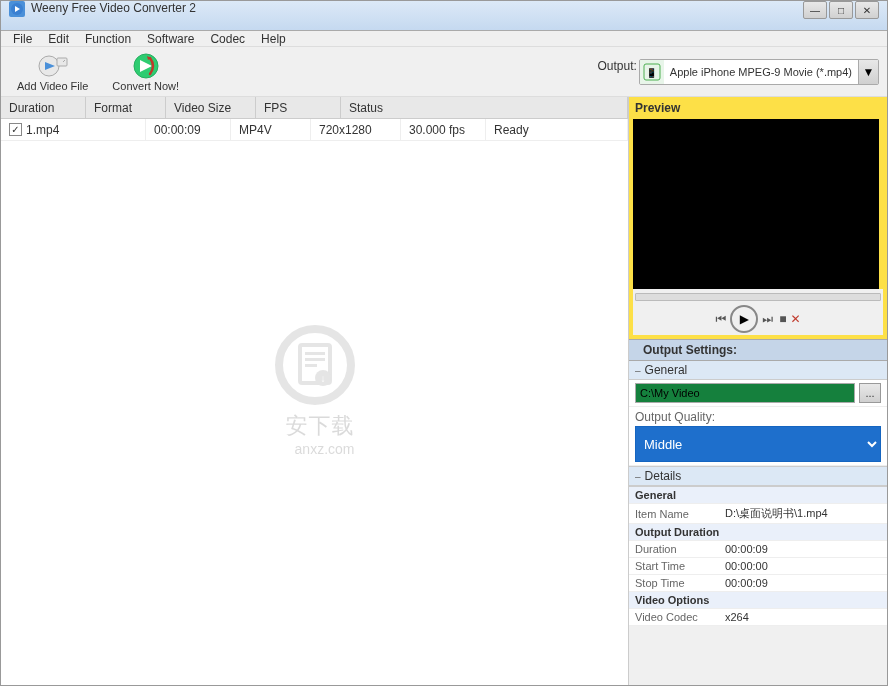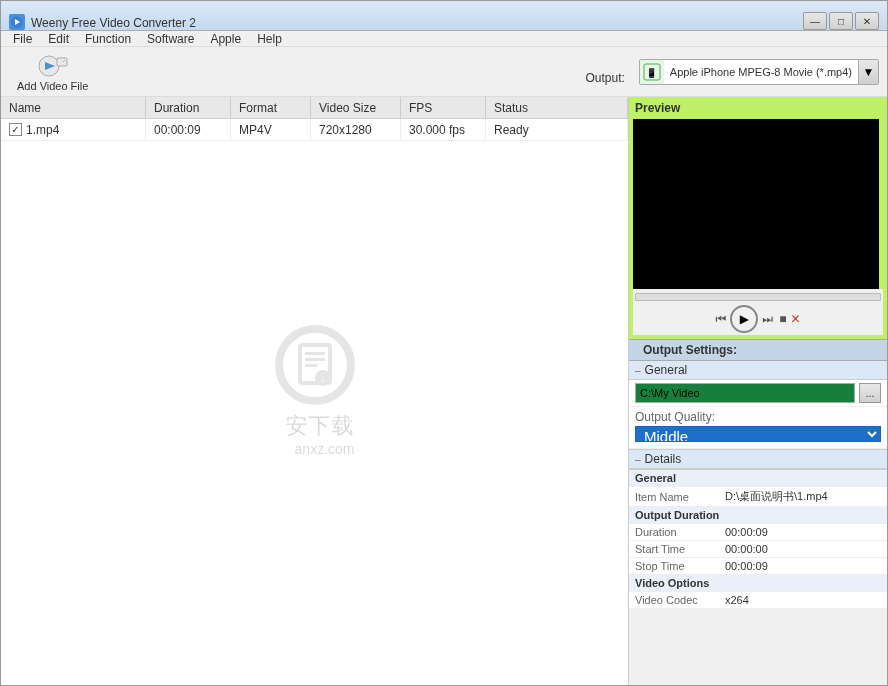--- a/index.html
+++ b/index.html
@@ -16,21 +16,21 @@
       height: 686px;
       background: #f0f0f0;
       border: 1px solid #999;
       display: flex;
       flex-direction: column;
     }
     .title-bar {
       background: linear-gradient(to bottom, #dce9f7, #c5d9f0);
       height: 30px;
       display: flex;
-      align-items: flex-end;
+      align-items: flex-start;
       padding: 0 8px;
       border-bottom: 1px solid #aaa;
       user-select: none;
     }
     .title-bar-icon {
       width: 16px;
       height: 16px;
       margin-right: 6px;
       background: #4a90d9;
       border-radius: 2px;
@@ -100,23 +100,23 @@
       display: flex;
       align-items: center;
       justify-content: center;
     }
     .toolbar-btn-label {
       font-size: 11px;
       color: #333;
     }
     .output-area {
       display: flex;
-      align-items: flex-end;
+      align-items: flex-start;
       margin-left: auto;
-      gap: 14px;
+      gap: 2px;
     }
     .output-label {
       font-size: 12px;
       color: #333;
     }
     .output-select-container {
       display: flex;
       align-items: center;
       border: 1px solid #aaa;
       background: white;
@@ -245,21 +245,21 @@
       font-size: 14px;
       color: #888;
     }
     .right-panel {
       width: 258px;
       display: flex;
       flex-direction: column;
       background: #f0f0f0;
     }
     .preview-section {
-      background: #bef264;
+      background: #fde047;
       padding: 4px;
     }
     .preview-label {
       font-size: 12px;
       font-weight: bold;
       color: #333;
       margin-bottom: 4px;
       padding: 0 2px;
     }
     .preview-video {
@@ -376,26 +376,26 @@
       background: linear-gradient(to bottom, #e8e8e8, #d0d0d0);
       border: 1px solid #999;
       display: flex;
       align-items: center;
       justify-content: center;
       cursor: pointer;
       font-size: 11px;
     }
     .settings-select {
       width: 100%;
-      height: 16px;
+      height: 36px;
       background: #1e6fcc;
       color: white;
       border: 1px solid #1565c0;
       padding: 0 4px;
-      font-size: 15px;
+      font-size: 13px;
       cursor: pointer;
     }
     .details-group-header {
       background: #dce8f5;
       padding: 2px 6px;
       font-size: 12px;
       color: #333;
       border-top: 1px solid #ccc;
       border-bottom: 1px solid #ccc;
       display: flex;
@@ -450,58 +450,68 @@
       <div class="title-btn">□</div>
       <div class="title-btn close">✕</div>
     </div>
   </div>
 
   <div class="menu-bar">
     <span class="menu-item">File</span>
     <span class="menu-item">Edit</span>
     <span class="menu-item">Function</span>
     <span class="menu-item">Software</span>
-    <span class="menu-item">Apple</span>
+    <span class="menu-item">Codec</span>
     <span class="menu-item">Help</span>
   </div>
 
   <div class="toolbar">
     <div class="toolbar-btn">
       <div class="toolbar-btn-icon">
         <svg width="32" height="28" viewBox="0 0 32 28">
           <circle cx="12" cy="14" r="10" fill="#e8e8e8" stroke="#aaa" stroke-width="1"></circle>
           <polygon points="8,10 8,18 18,14" fill="#4a90d9"></polygon>
           <rect x="20" y="6" width="10" height="8" rx="1" fill="#e8e8e8" stroke="#aaa" stroke-width="1"></rect>
           <line x1="28" y1="8" x2="26" y2="10" stroke="#aaa" stroke-width="1"></line>
         </svg>
       </div>
       <span class="toolbar-btn-label">Add Video File</span>
     </div>
 
+    <div class="toolbar-btn" style="position:relative;">
+      <div class="toolbar-btn-icon">
+        <svg width="32" height="28" viewBox="0 0 32 28">
+          <circle cx="16" cy="14" r="12" fill="#2ecc71" stroke="#27ae60" stroke-width="1"></circle>
+          <path d="M10,8 L22,14 L10,20 Z" fill="white"></path>
+          <path d="M20,6 Q26,14 20,22" stroke="#c0392b" stroke-width="2.5" fill="none" stroke-linecap="round"></path>
+          <polygon points="17,4 21,6 18,8" fill="#c0392b"></polygon>
+        </svg>
+      </div>
+      <span class="toolbar-btn-label">Convert Now!</span>
+    </div>
 
     <div class="output-area">
       <span class="output-label">Output:</span>
       <div class="output-select-container">
         <div class="output-select-icon">
           <svg width="18" height="18" viewBox="0 0 18 18">
             <rect x="1" y="1" width="16" height="16" rx="2" fill="#e8f5e9" stroke="#4caf50" stroke-width="1"></rect>
             <text x="9" y="13" text-anchor="middle" font-size="9" fill="#2e7d32">📱</text>
           </svg>
         </div>
-        <span class="output-select-text">Apple iPhone MPEG-8 Movie (*.mp4)</span>
+        <span class="output-select-text">Apple iPhone MPEG-9 Movie (*.mp4)</span>
         <div class="output-select-arrow">▼</div>
       </div>
     </div>
   </div>
 
   <div class="main-content">
 
     <div class="left-panel">
       <div class="file-list-header">
-        <div class="file-list-header-cell col-name">Name</div>
         <div class="file-list-header-cell col-duration">Duration</div>
         <div class="file-list-header-cell col-format">Format</div>
         <div class="file-list-header-cell col-videosize">Video Size</div>
         <div class="file-list-header-cell col-fps">FPS</div>
         <div class="file-list-header-cell col-status">Status</div>
       </div>
 
       <div class="file-list-row">
         <div class="file-list-cell col-name">
           <div class="checkbox checked"></div>

